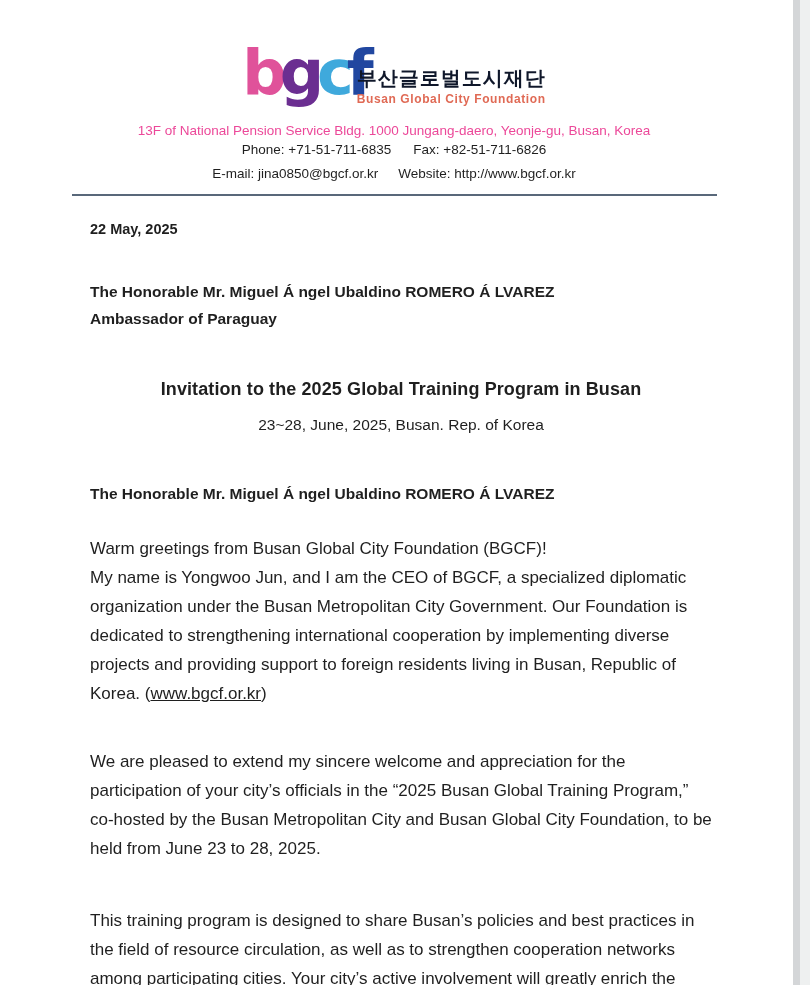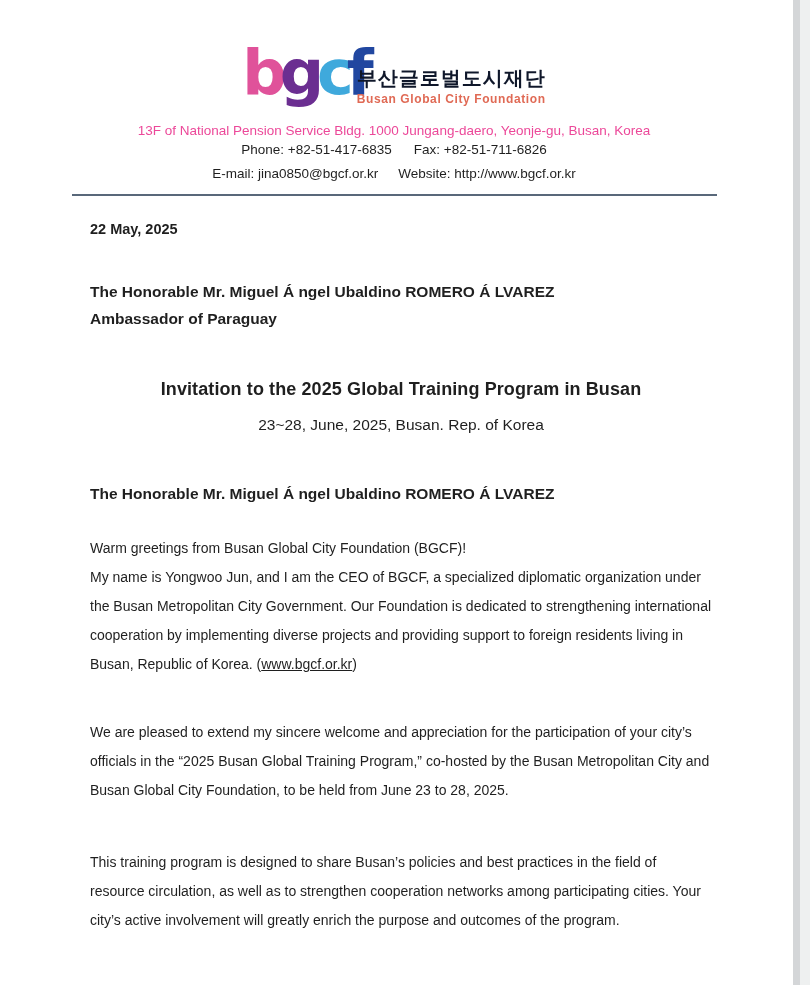--- a/index.html
+++ b/index.html
@@ -45,21 +45,21 @@
   .lh-website { margin-left:20px; }
   .lh-rule { width:645px; height:2px; background:#59687a; margin:12px auto 0 auto; }
 
   
   .letter-body { padding:0 98px 0 90px; }
   .date-line { font-size:14.5px; font-weight:bold; margin-top:25px; }
   .recipient-block { margin-top:41px; font-size:15.5px; font-weight:bold; line-height:27px; }
   .doc-title { text-align:center; font-size:18px; font-weight:bold; margin-top:47px; letter-spacing:0.1px; }
   .doc-subtitle { text-align:center; font-size:15.5px; margin-top:16px; }
   .salutation { font-size:15.5px; font-weight:bold; margin-top:51px; }
-  .para { font-size:14px; line-height:29px; }
+  .para { font-size:17px; line-height:29px; }
   .para-greeting { margin-top:31px; }
   .para-intro { }
   .para-welcome { margin-top:39px; }
   .para-program { margin-top:43px; }
   .doc-link { color:inherit; text-decoration:underline; }
 </style>
 </head>
 <body>
 
 <div class="scan-edge-inner"></div>
@@ -68,21 +68,21 @@
 <header class="letterhead">
   <div class="logo">
     <div class="logo-letters"><span class="l0">b</span><span class="l1">g</span><span class="l2">c</span><span class="l3">f</span></div>
     <div class="logo-textblock">
       <div class="logo-kr">부산글로벌도시재단</div>
       <div class="logo-en">Busan Global City Foundation</div>
     </div>
   </div>
   <div class="lh-address">13F of National Pension Service Bldg. 1000 Jungang-daero, Yeonje-gu, Busan, Korea</div>
   <div class="lh-phone-row">
-    <span>Phone: +82-51-417-6835</span><span class="lh-fax">Fax: +82-51-711-6826</span>
+    <span>Phone: +71-51-711-6835</span><span class="lh-fax">Fax: +82-51-711-6826</span>
   </div>
   <div class="lh-contact-row">
     <span>E-mail: jina0850@bgcf.or.kr</span><span class="lh-website">Website: http://www.bgcf.or.kr</span>
   </div>
   <div class="lh-rule"></div>
 </header>
 
 <main class="letter-body">
   <div class="date-line">22 May, 2025</div>
 

